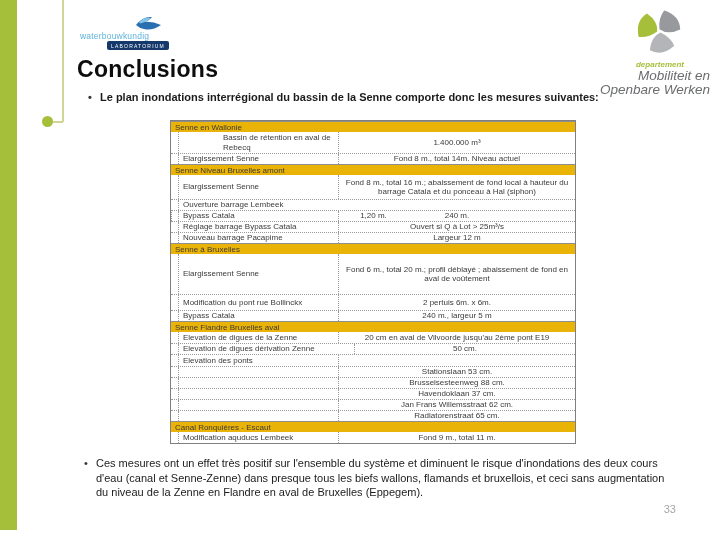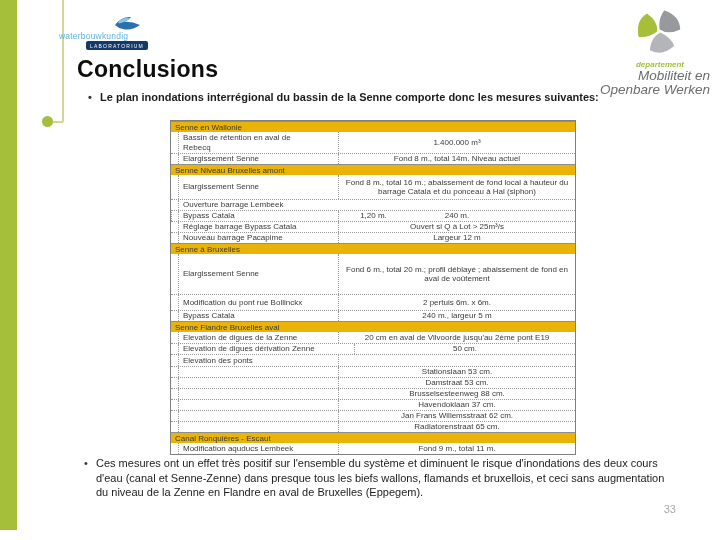--- a/index.html
+++ b/index.html
@@ -6,21 +6,21 @@
   #slide{
     position:relative;width:720px;height:540px;background:#ffffff;
     font-family:"Liberation Sans",sans-serif;overflow:hidden;margin:0 auto;
   }
   
   .green-strip{position:absolute;left:0;top:0;width:17px;height:530px;background:#a5bf3b;}
   .vline{position:absolute;left:62px;top:0;width:2px;height:122px;background:#d2d595;}
   .hline{position:absolute;left:48px;top:121px;width:15px;height:2px;background:#d2d595;}
   .dot{position:absolute;left:42px;top:116px;width:11px;height:11px;border-radius:50%;background:#a5bf3b;}
   
-  .wbl{position:absolute;left:59px;top:14px;width:95px;height:40px;}
+  .wbl{position:absolute;left:80px;top:14px;width:95px;height:40px;}
   .wbl .bird{position:absolute;left:53px;top:0;}
   .wbl .l1{position:absolute;left:0;top:17px;font-size:8.5px;color:#5fb4dc;letter-spacing:0.2px;}
   .wbl .l2{position:absolute;left:27px;top:27px;background:#16396b;color:#fff;font-size:5px;
            letter-spacing:1.2px;padding:1.5px 4px;border-radius:2px;}
   
   .mow{position:absolute;right:10px;top:8px;width:125px;text-align:right;}
   .mow .pin{margin-right:22px;}
   .mow .dep{font-size:8px;color:#a5bf3b;font-style:italic;font-weight:bold;margin:-2px 26px 0 0;}
   .mow .t1,.mow .t2{font-size:13.5px;color:#6b6c6e;font-style:italic;line-height:14px;}
   
@@ -85,21 +85,21 @@
   <div class="bullet1">
     <span class="b">•</span><span class="bt">Le plan inondations interrégional du bassin de la Senne comporte donc les mesures suivantes:</span>
   </div>
 
   <div class="table">
       <div class="trow section" style="height: 11px;">
         <div class="scell">Senne en Wallonie</div>
       </div>
       <div class="trow" style="height: 21px;">
         <div class="lcell">
-          <span style="max-width: 120px;">Bassin de rétention en aval de Rebecq</span>
+          <span style="max-width: 120px; margin-left: 40px;">Bassin de rétention en aval de Rebecq</span>
         </div>
         <div class="vcell">1.400.000 m³</div>
       </div>
       <div class="trow" style="height: 11px;">
         <div class="lcell">
           <span>Elargissement Senne</span>
         </div>
         <div class="vcell">Fond 8 m., total 14m.  Niveau actuel</div>
       </div>
       <div class="trow section" style="height: 11px;">
@@ -175,26 +175,20 @@
         <div class="lcell">
           <span>Elevation des ponts</span>
         </div>
         <div class="vcell"></div>
       </div>
       <div class="trow" style="height: 11px;">
         <div class="lcell">
           <span></span>
         </div>
         <div class="vcell">Stationslaan 53 cm.</div>
-      </div>
-      <div class="trow" style="height: 11px;">
-        <div class="lcell">
-          <span></span>
-        </div>
-        <div class="vcell">Damstraat 53 cm.</div>
       </div>
       <div class="trow" style="height: 11px;">
         <div class="lcell">
           <span></span>
         </div>
         <div class="vcell">Brusselsesteenweg 88 cm.</div>
       </div>
       <div class="trow" style="height: 11px; justify-content: center;">
         <div class="lcell">
           <span></span>

